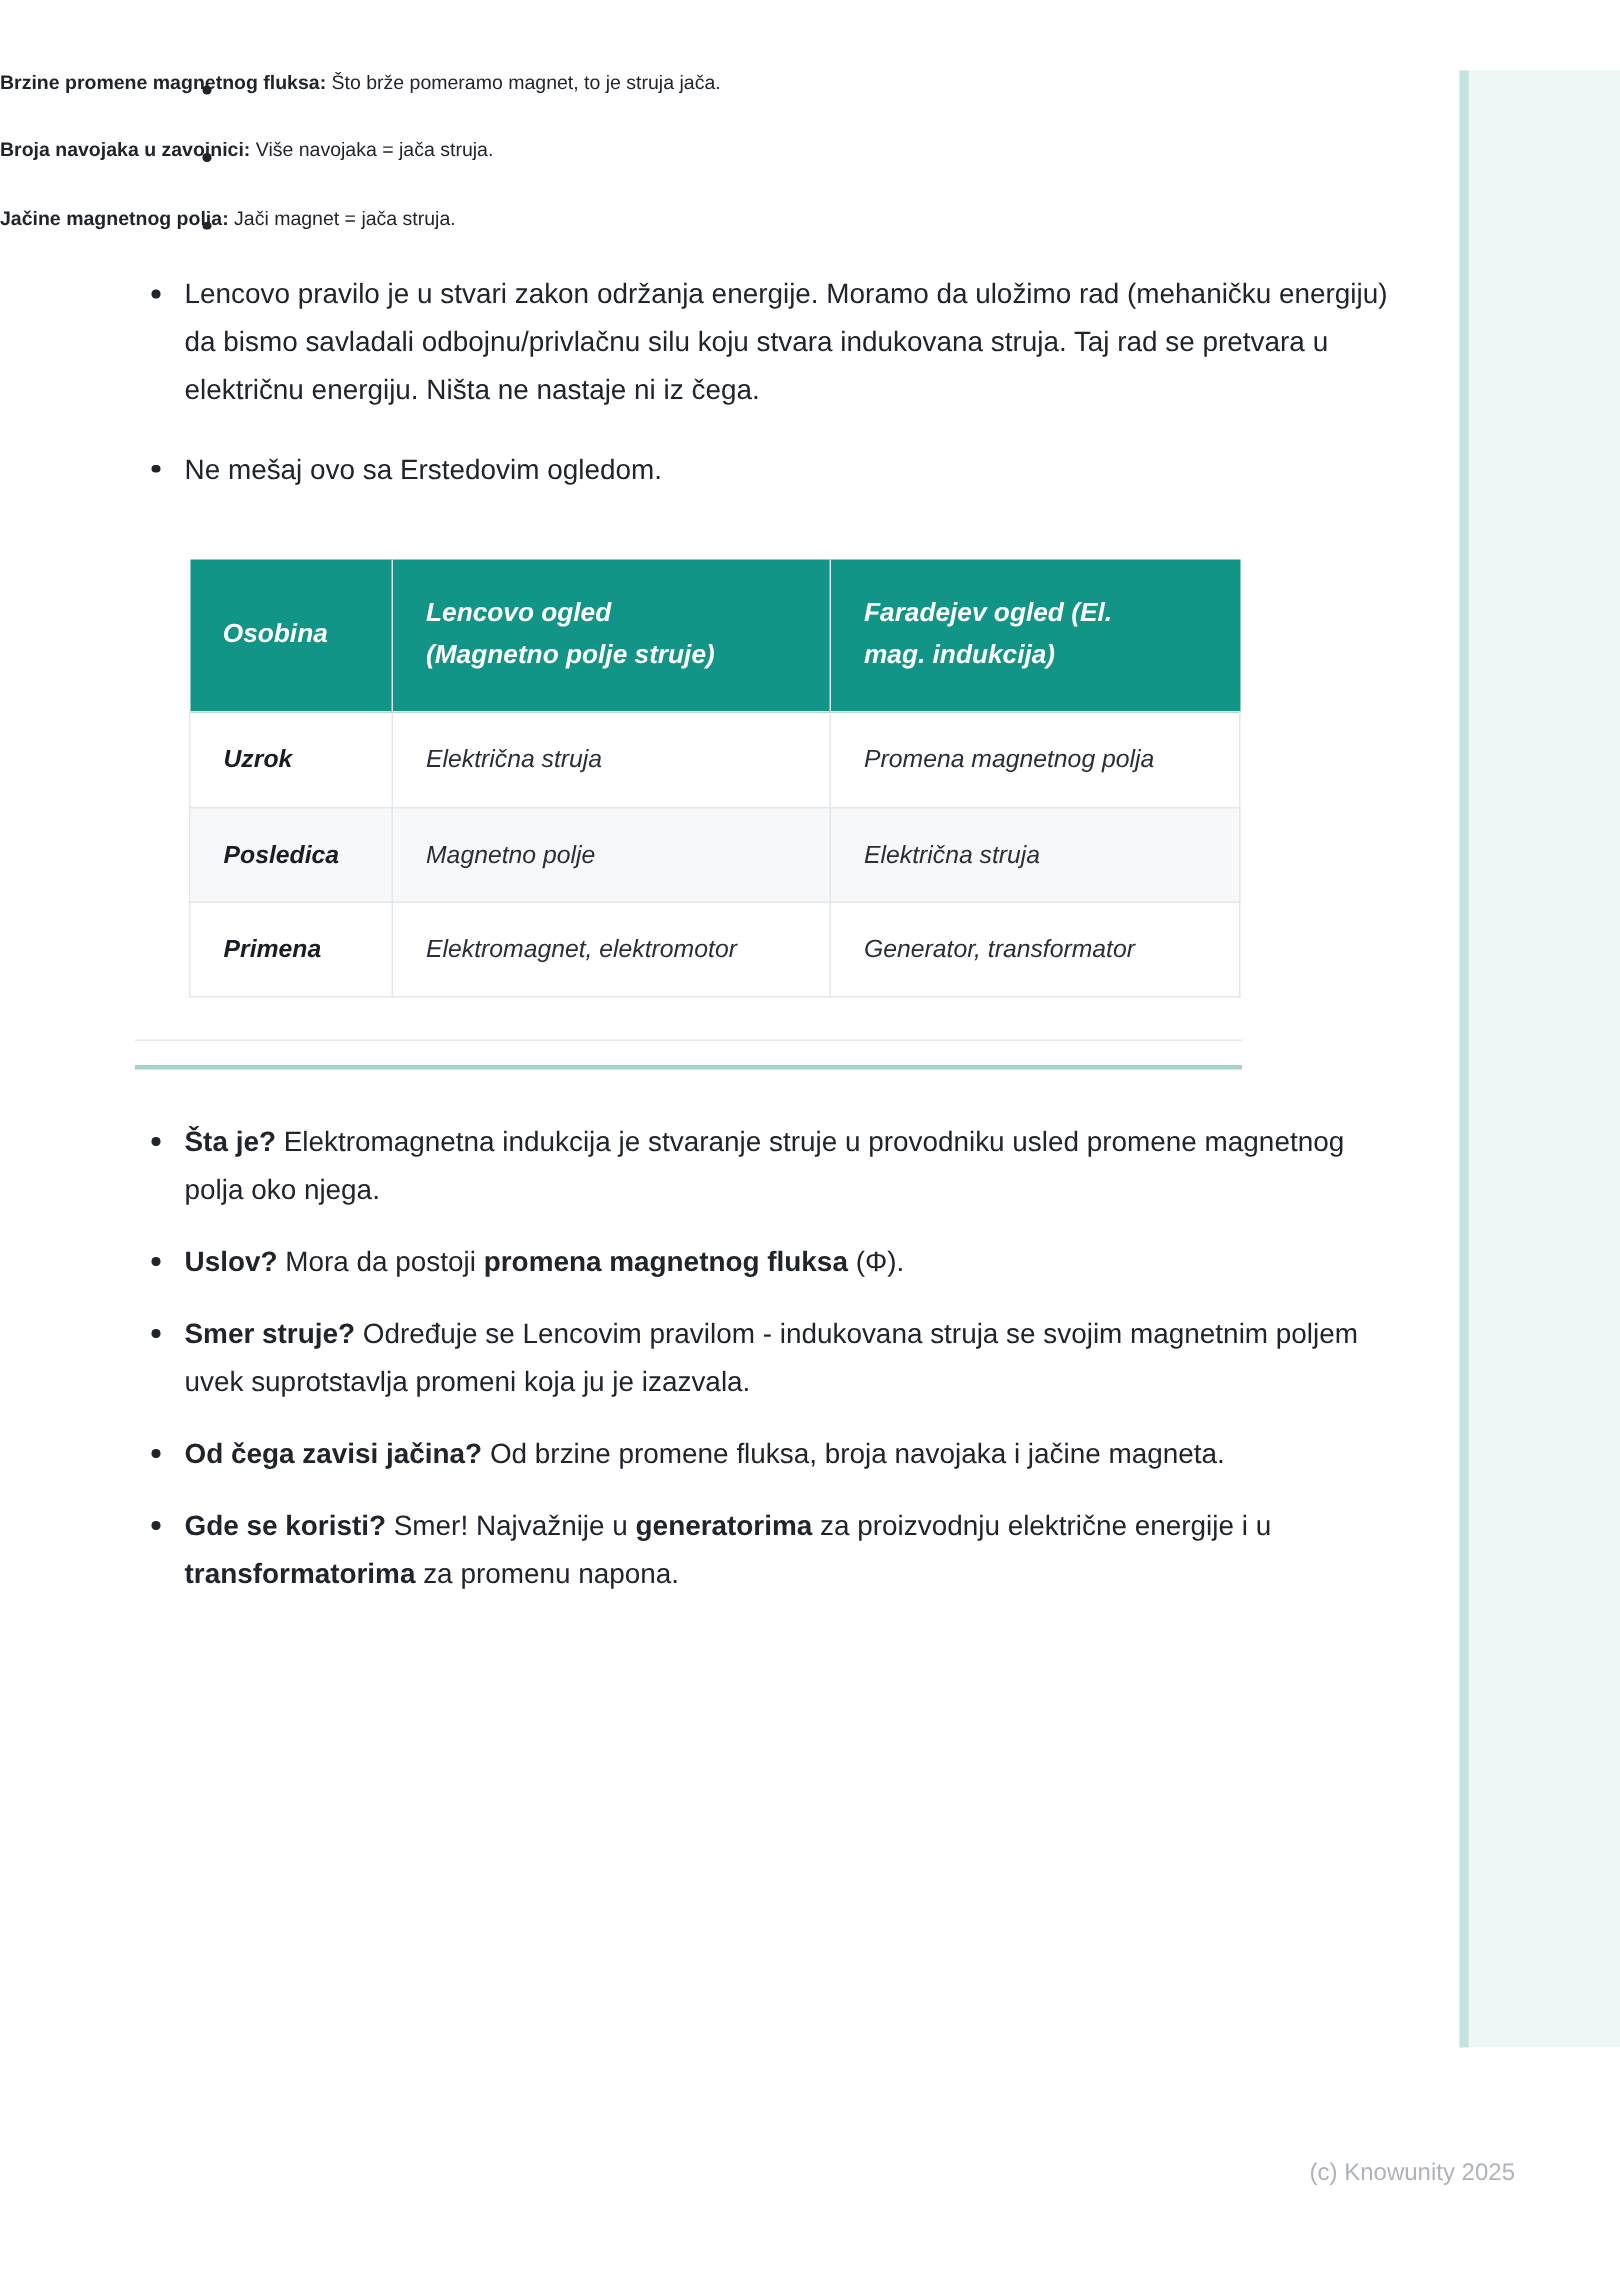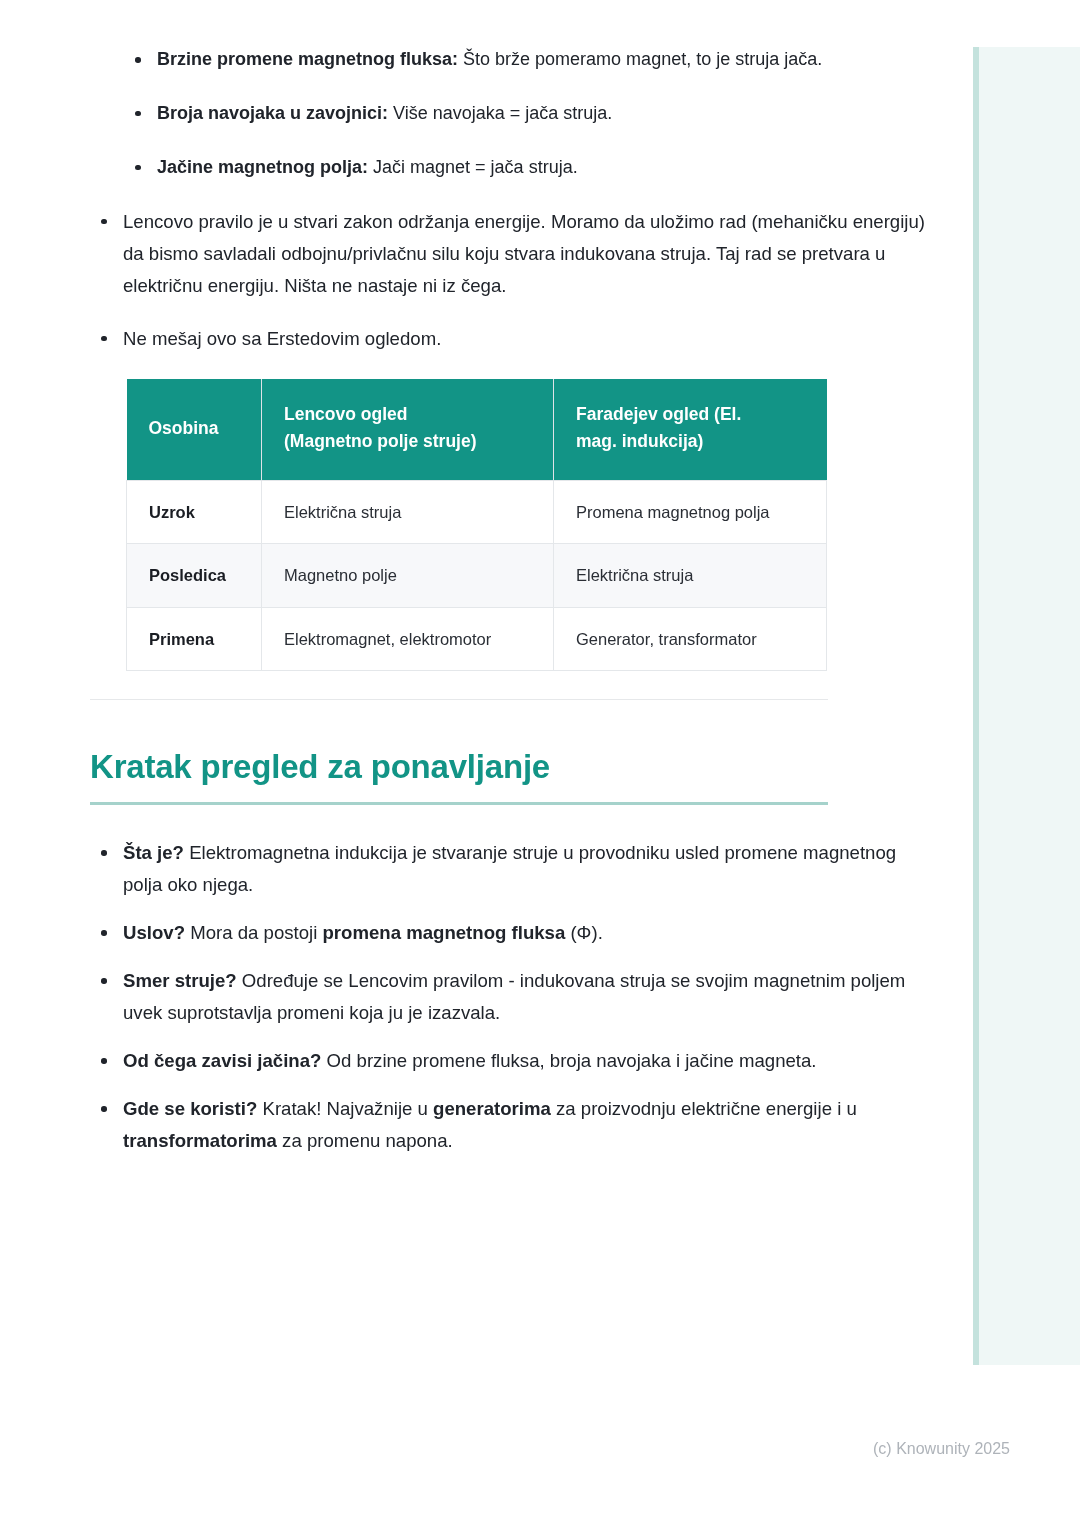--- a/index.html
+++ b/index.html
@@ -63,23 +63,22 @@
     background: #20242b;
   }
 
   ul.lvl2 {
     list-style: none;
     margin: 0;
     padding: 0;
   }
   ul.lvl2 > li {
     position: relative;
-    padding-left: 157px;
     margin-bottom: 23px;
-    font-size: 18px;
+    font-size: 13px;
     line-height: 1.72;
     color: #20242b;
   }
   ul.lvl2 > li::before {
     content: "";
     position: absolute;
     left: 135px;
     top: 13px;
     width: 5.5px;
     height: 5.5px;
@@ -88,22 +87,23 @@
   }
 
   .b { font-weight: bold; }
 
   #mid-list { margin-top: 22px; }
   #mid-list > li { }
   #mid-list > li:last-child { margin-bottom: 0; }
 
   
   #table-wrap {
-    margin: 24px 0 0 126px;
+    margin: 44px 0 0 126px;
     width: 700px;
+    font-style: italic;
   }
   table.cmp {
     border-collapse: collapse;
     width: 700px;
     table-layout: fixed;
     background: #ffffff;
     font-size: 16.5px;
   }
   table.cmp col.c1 { width: 135px; }
   table.cmp col.c2 { width: 292px; }
@@ -230,26 +230,25 @@
           <td class="rowhead">Primena</td>
           <td>Elektromagnet, elektromotor</td>
           <td>Generator, transformator</td>
         </tr>
       </tbody>
     </table>
   </div>
 
   <div id="divider"></div>
 
-  <h2 id="section-heading">Kratak pregled za ponavljanje</h2>
   <div id="heading-rule"></div>
 
   <ul class="lvl1" id="summary-list">
     <li><span class="b">Šta je?</span><span class="rich"><span> Elektromagnetna indukcija je stvaranje struje u provodniku usled promene magnetnog polja oko njega.</span></span></li>
     <li><span class="b">Uslov?</span><span class="rich"><span> Mora da postoji </span><span class="b">promena magnetnog fluksa</span><span> (Φ).</span></span></li>
     <li><span class="b">Smer struje?</span><span class="rich"><span> Određuje se Lencovim pravilom - indukovana struja se svojim magnetnim poljem uvek suprotstavlja promeni koja ju je izazvala.</span></span></li>
     <li><span class="b">Od čega zavisi jačina?</span><span class="rich"><span> Od brzine promene fluksa, broja navojaka i jačine magneta.</span></span></li>
-    <li><span class="b">Gde se koristi?</span><span class="rich"><span> Kratak! Najvažnije u </span><span class="b">generatorima</span><span> za proizvodnju električne energije i u </span><span class="b">transformatorima</span><span> za promenu napona.</span></span></li>
+    <li><span class="b">Gde se koristi?</span><span class="rich"><span> Smer! Najvažnije u </span><span class="b">generatorima</span><span> za proizvodnju električne energije i u </span><span class="b">transformatorima</span><span> za promenu napona.</span></span></li>
   </ul>
 
 </div>
 
 <div id="footer">(c) Knowunity 2025</div>
 
 </body></html>

